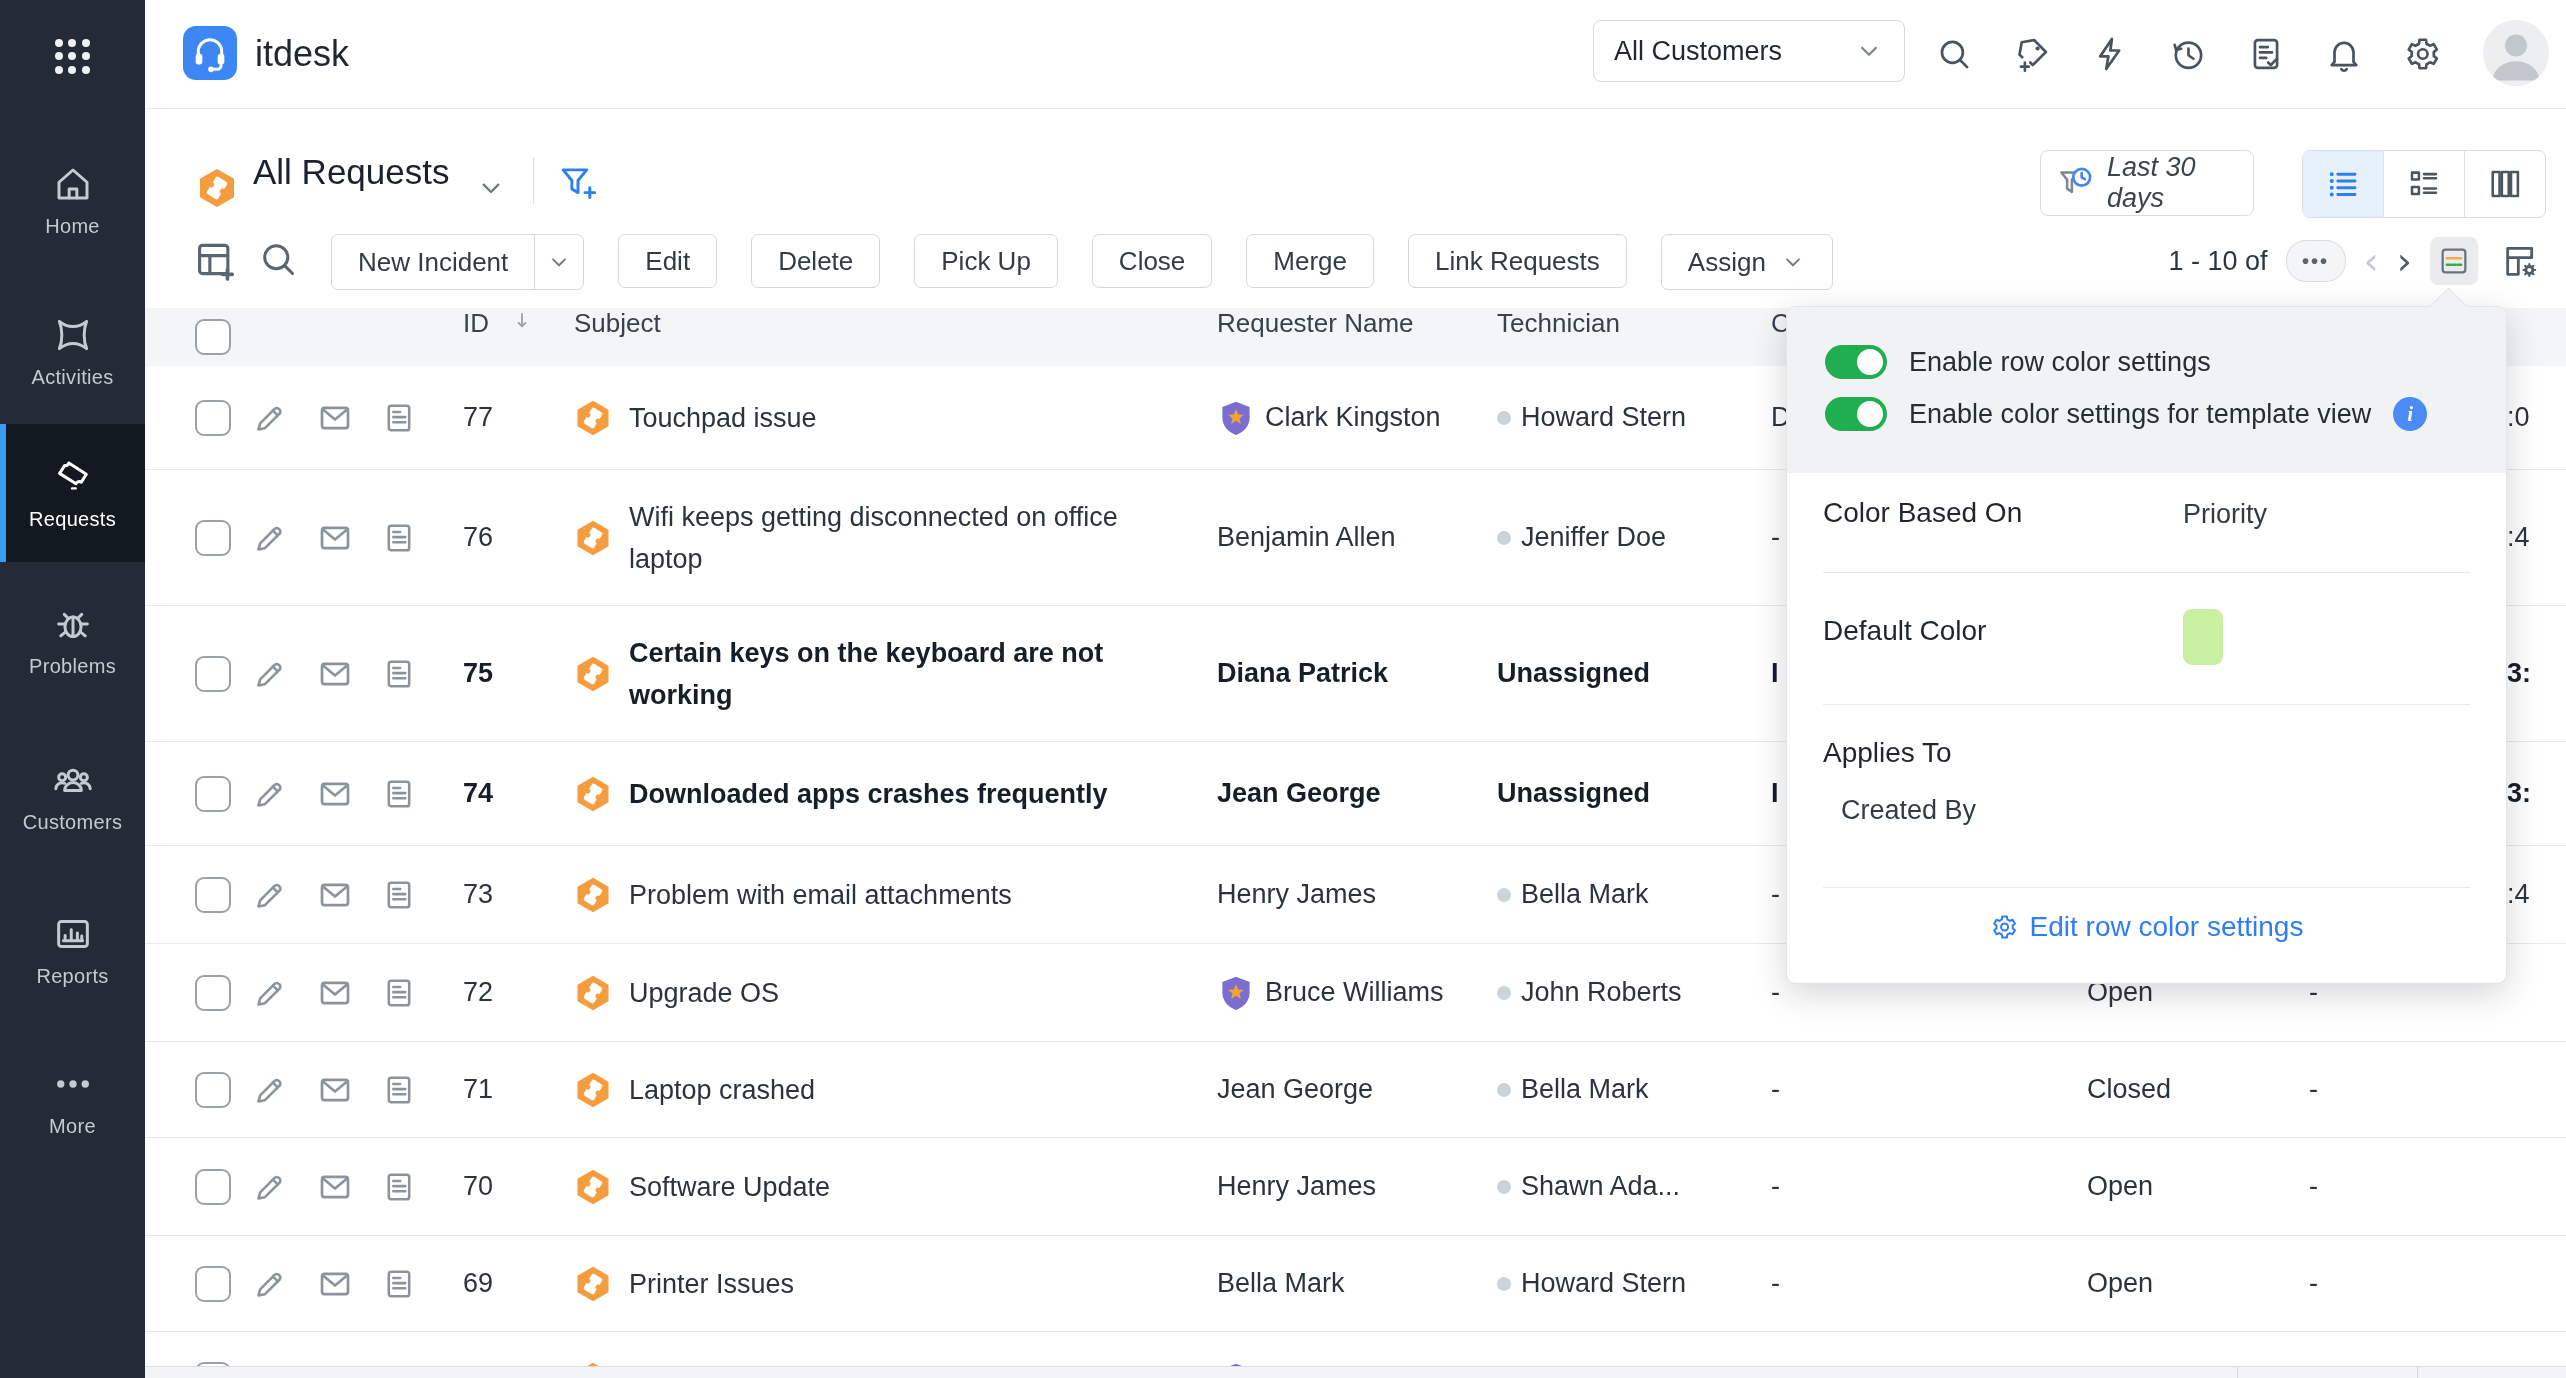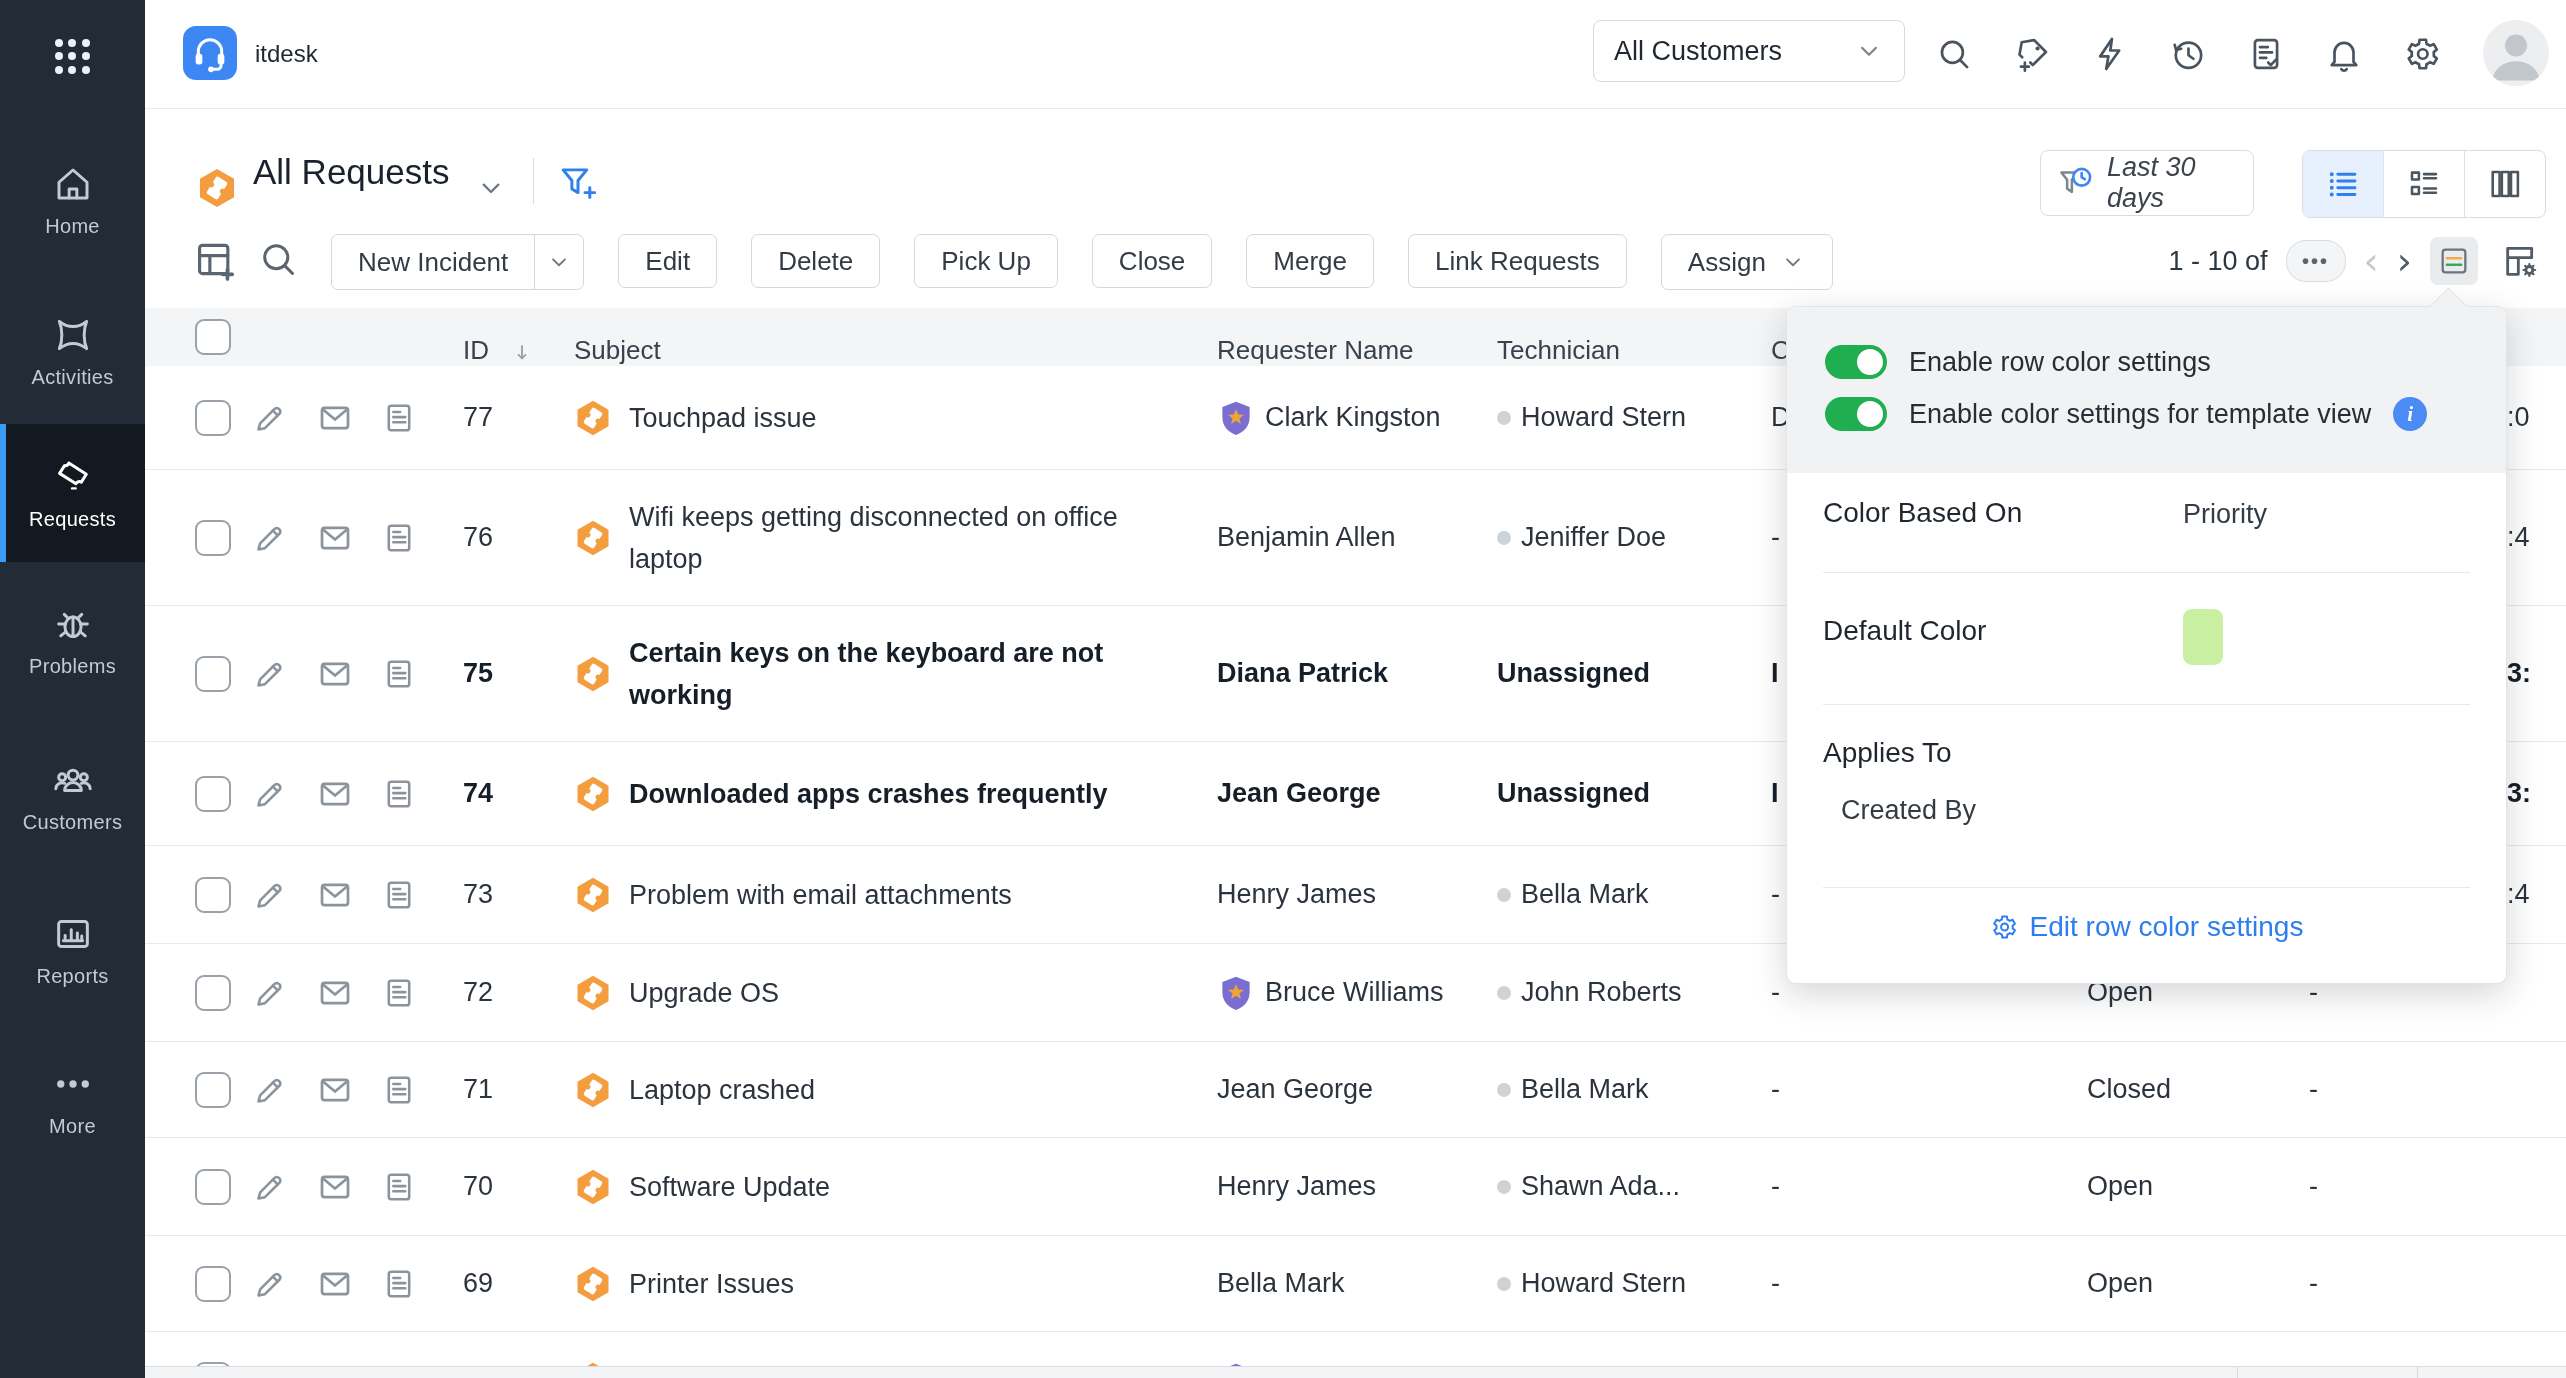--- a/index.html
+++ b/index.html
@@ -18,21 +18,21 @@
   .nav-item.active{background:#121920;color:#ffffff;}
   .nav-item.active::before{content:"";position:absolute;left:0;top:0;bottom:0;width:6px;background:#3b9cf6;}
   .nav-item svg{width:42px;height:42px;}
 
   
   #appbar{position:absolute;left:145px;top:0;width:2421px;height:108px;background:#fff;
           border-bottom:1px solid #e8eaec;z-index:4;}
   #logo{position:absolute;left:38px;top:26px;width:54px;height:54px;border-radius:13px;background:#3d87f5;
         display:flex;align-items:center;justify-content:center;}
   #product-name{position:absolute;left:110px;top:0;height:108px;display:flex;align-items:center;
-        font-size:24px;font-weight:500;color:#1f2730;}
+        font-size:36px;font-weight:500;color:#1f2730;}
   #customer-scope{position:absolute;left:1448px;top:20px;width:312px;height:62px;border:1px solid #d7dade;
         border-radius:8px;display:flex;align-items:center;padding:0 20px;box-sizing:border-box;
         font-size:27px;color:#1f2833;cursor:pointer;background:#fff;}
   #customer-scope .chev{margin-left:auto;color:#7d8791;}
   #appbar-icons{position:absolute;left:1790px;top:0;height:108px;display:flex;align-items:center;gap:40px;}
   .appbar-icon{width:38px;height:38px;color:#4a545e;cursor:pointer;}
   .appbar-icon svg{width:38px;height:38px;}
   #avatar{position:absolute;left:2338px;top:20px;width:66px;height:66px;border-radius:50%;
         background:#eceef0;overflow:hidden;cursor:pointer;}
 
@@ -74,21 +74,21 @@
   #next-page{color:#515b66;}
   #row-color-btn{width:48px;height:48px;border-radius:8px;background:#e9ebed;display:flex;align-items:center;
        justify-content:center;cursor:pointer;}
   #col-settings-btn{width:48px;height:48px;display:flex;align-items:center;justify-content:center;
        color:#525c66;cursor:pointer;}
 
   
   #grid{position:absolute;left:145px;top:308px;width:2421px;height:1070px;background:#fff;}
   #grid-header{position:absolute;left:0;top:0;width:2421px;height:58px;background:#f4f5f6;
        border-bottom:1px solid #e3e5e8;font-size:26px;font-weight:500;color:#39424c;}
-  .hcell{position:absolute;top:0;height:58px;display:flex;align-items:flex-end;gap:20px;}
+  .hcell{position:absolute;top:0;height:58px;display:flex;align-items:flex-start;gap:20px;}
   .row{position:absolute;left:0;width:2421px;border-bottom:1px solid #e7e9eb;background:#fff;}
   .cell{position:absolute;top:0;height:100%;display:flex;align-items:center;font-size:27px;color:#2b333d;}
   .row.unread .cell{font-weight:700;color:#161e28;}
   .checkbox{width:36px;height:36px;border:2px solid #99a1a9;border-radius:9px;background:#fff;
        box-sizing:border-box;cursor:pointer;}
   .row-icon{color:#8b939c;cursor:pointer;}
   .subject-text{width:566px;line-height:42px;cursor:pointer;}
   .tech-dot{width:14px;height:14px;border-radius:50%;background:#ced3d8;margin-right:10px;flex:none;}
   .badge-gap{margin-right:10px;flex:none;}
   .frag{overflow:hidden;white-space:nowrap;}

